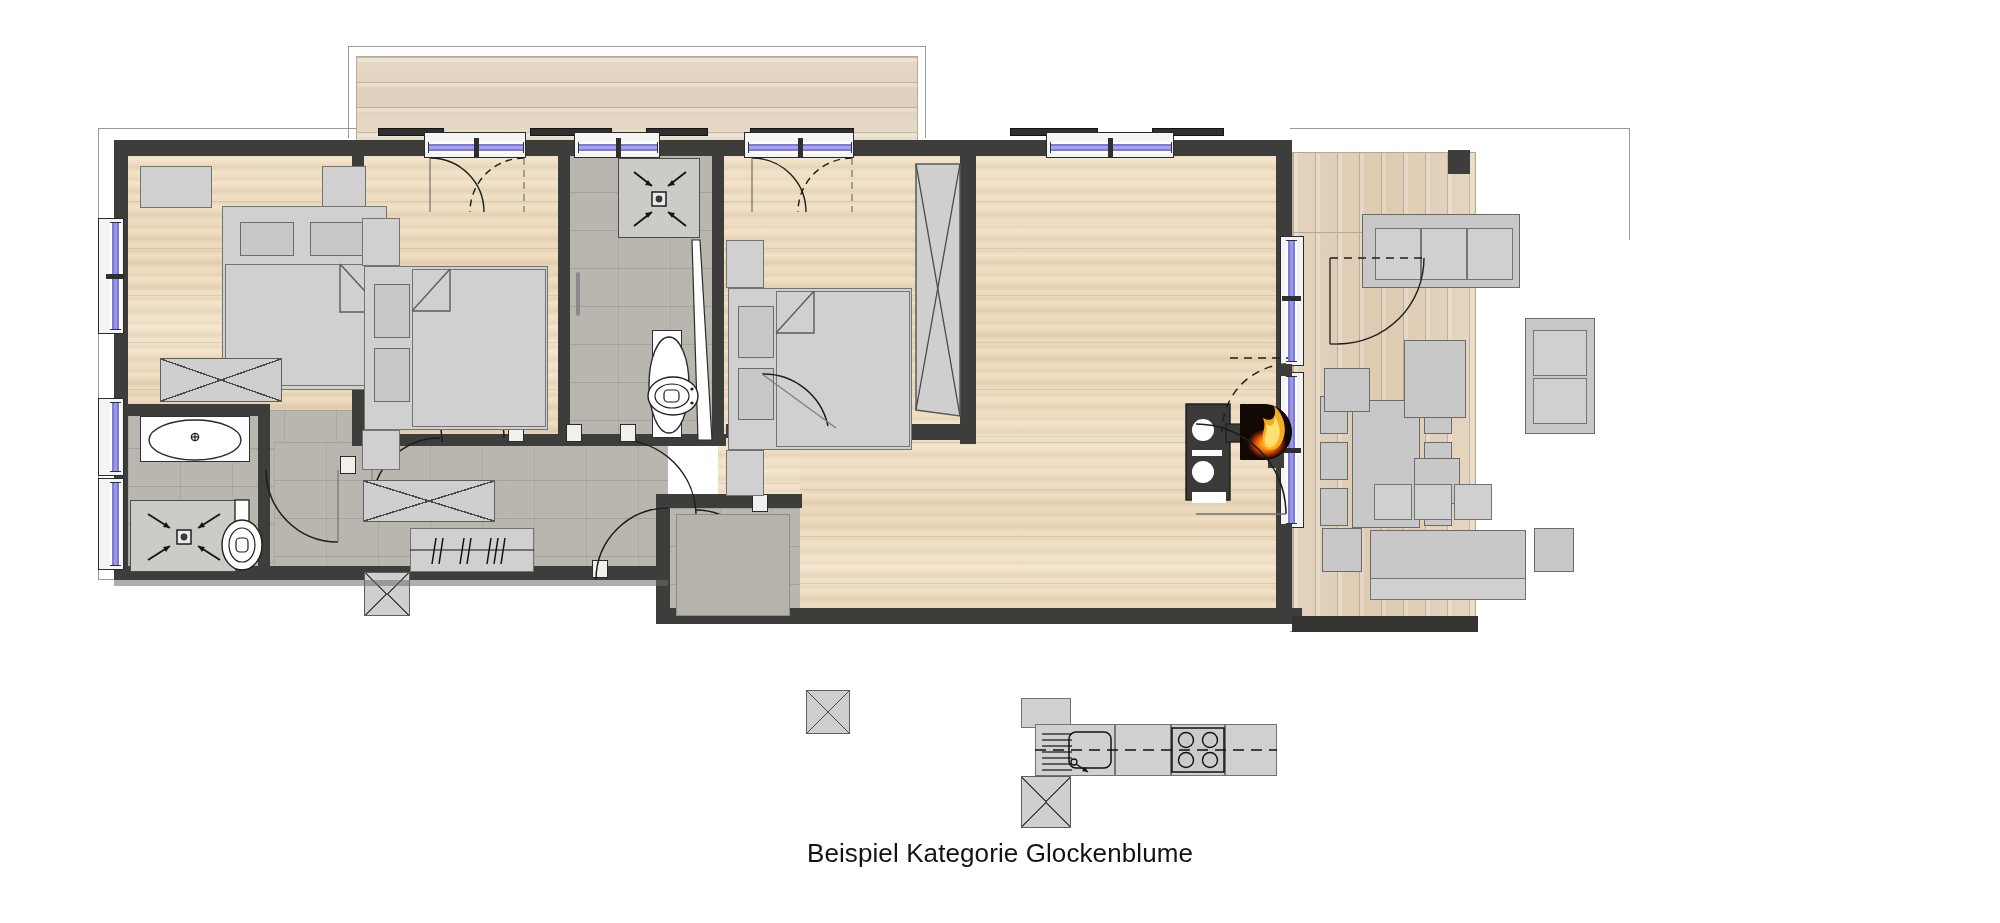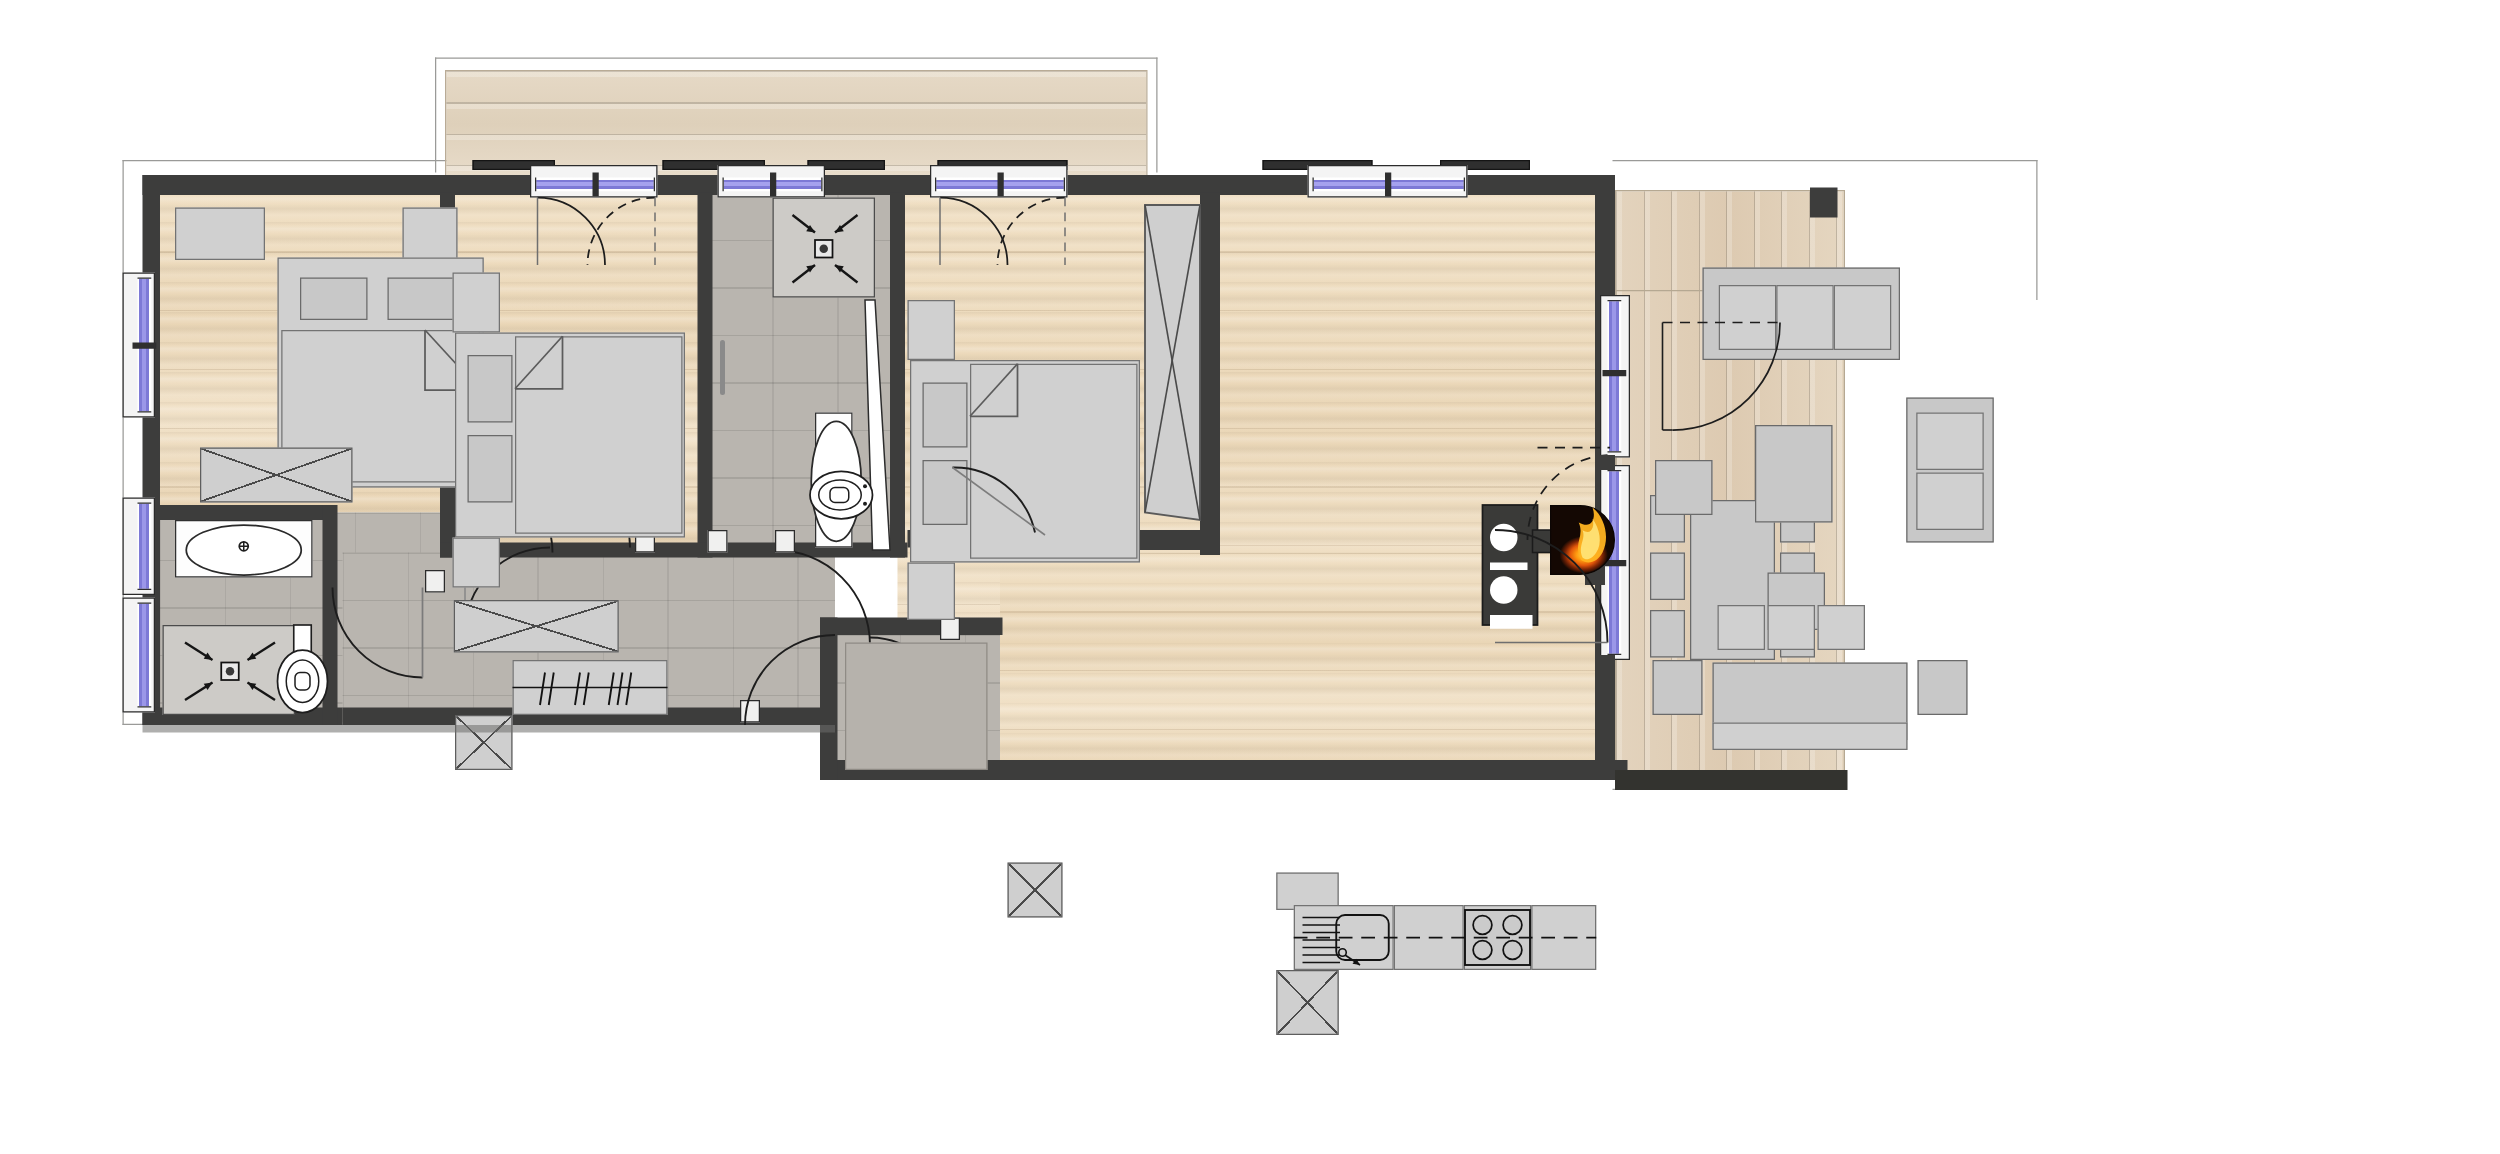--- a/index.html
+++ b/index.html
@@ -464,14 +464,15 @@
 
   <div class="abs wall-dark" style="left:1292px;top:616px;width:186px;height:16px;"></div>
 
   <div class="abs wall" style="left:1276px;top:140px;width:16px;height:96px;"></div>
   <div class="abs wall" style="left:1276px;top:364px;width:16px;height:12px;"></div>
   <div class="abs wall" style="left:1276px;top:524px;width:16px;height:100px;"></div>
   <div class="abs wall" style="left:1448px;top:150px;width:22px;height:24px;"></div>
 
   <div class="abs" style="left:114px;top:580px;width:554px;height:6px;background:#6d6d6b;opacity:.55;"></div>
 
+  <div class="caption" style="left:0;top:838px;width:2000px;">Beispiel Kategorie Glockenblume</div>
 
 </div>
 
 </body></html>

